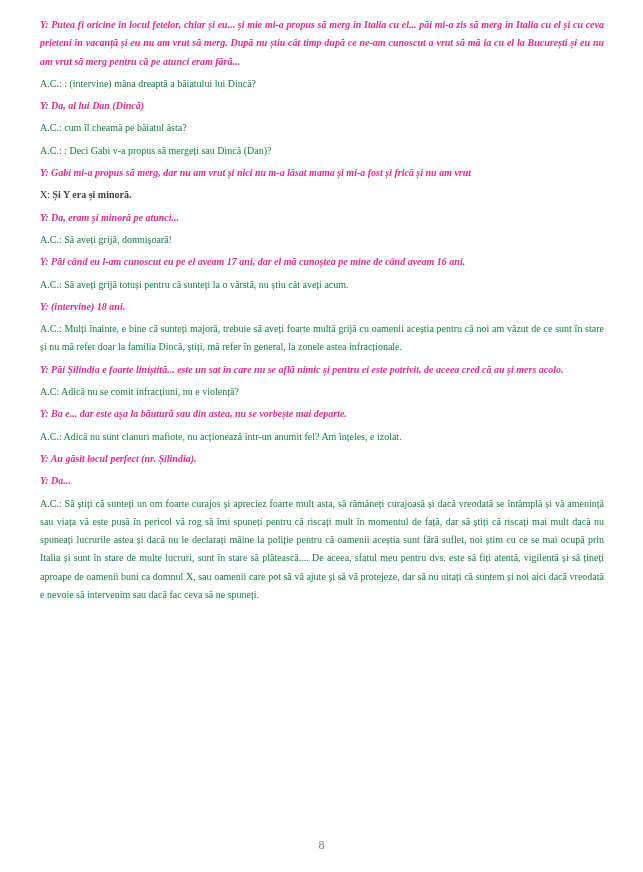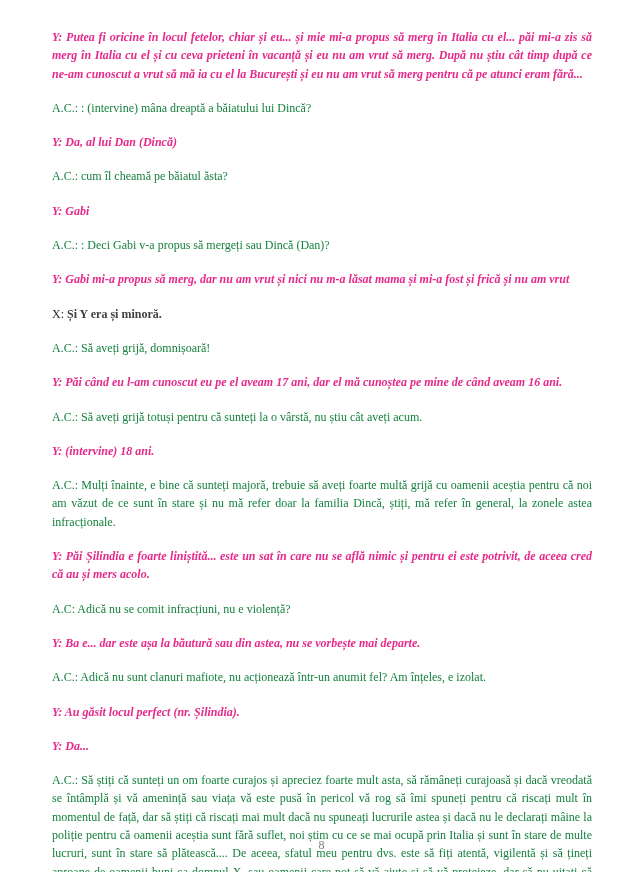--- a/index.html
+++ b/index.html
@@ -15,23 +15,23 @@
     overflow: hidden;
     font-family: "Liberation Serif", serif;
   }
   .transcript {
     position: absolute;
     left: 36px;
     right: 35px;
     top: 12px;
   }
   .line {
-    margin: 16px;
+    margin: 4px;
     padding: 0;
-    font-size: 12px;
+    font-size: 10px;
     line-height: 18.3px;
     text-align: justify;
     color: #203358;
   }
   .seg-y {
     color: #e62a8b;
     font-style: italic;
     font-weight: bold;
   }
   .seg-ac {
@@ -62,24 +62,24 @@
 </style>
 </head>
 <body>
 
 <div class="page">
   <div class="transcript">
       <p class="line"><span class="seg-y">Y: Putea fi oricine în locul fetelor, chiar și eu... și mie mi-a propus să merg în Italia cu el... păi mi-a zis să merg în Italia cu el și cu ceva prieteni în vacanță și eu nu am vrut să merg. După nu știu cât timp după ce ne-am cunoscut a vrut să mă ia cu el la București și eu nu am vrut să merg pentru că pe atunci eram fără...</span></p>
       <p class="line"><span class="seg-ac">A.C.: : (intervine) mâna dreaptă a băiatului lui Dincă?</span></p>
       <p class="line"><span class="seg-y">Y: Da, al lui Dan (Dincă)</span></p>
       <p class="line"><span class="seg-ac">A.C.:  cum îl cheamă pe băiatul ăsta?</span></p>
-      <p class="line"><span class="seg-y">Y: Gabi</span></p>
       <p class="line"><span class="seg-ac">A.C.: : Deci Gabi v-a propus să mergeți sau Dincă (Dan)?</span></p>
       <p class="line"><span class="seg-y">Y: Gabi mi-a propus să merg, dar nu am vrut și nici nu m-a lăsat mama și mi-a fost și frică și nu am vrut</span></p>
       <p class="line"><span class="seg-x-prefix">X: </span><span class="seg-x-text">Și Y era și minoră.</span></p>
+      <p class="line"><span class="seg-y">Y: Da, eram și minoră pe atunci...</span></p>
       <p class="line"><span class="seg-ac">A.C.: Să aveți grijă, domnișoară!</span></p>
       <p class="line"><span class="seg-y">Y: Păi când eu l-am cunoscut eu pe el aveam 17 ani, dar el mă cunoștea pe mine de când aveam 16 ani.</span></p>
       <p class="line"><span class="seg-ac">A.C.: Să aveți grijă totuși pentru că sunteți la o vârstă, nu știu cât aveți acum.</span></p>
       <p class="line"><span class="seg-y">Y: (intervine) 18 ani.</span></p>
       <p class="line"><span class="seg-ac">A.C.: Mulți înainte, e bine că sunteți majoră, trebuie să aveți foarte multă grijă cu oamenii aceștia pentru că noi am văzut de ce sunt în stare și nu mă refer doar la familia Dincă, știți, mă refer în general, la zonele astea infracționale.</span></p>
       <p class="line"><span class="seg-y">Y: Păi Șilindia e foarte liniștită... este un sat în care nu se află nimic și pentru ei este potrivit, de aceea cred că au și mers acolo.</span></p>
       <p class="line"><span class="seg-ac">A.C: Adică nu se comit infracțiuni, nu e violență?</span></p>
       <p class="line"><span class="seg-y">Y: Ba e... dar este așa la băutură sau din astea, nu se vorbește mai departe.</span></p>
       <p class="line"><span class="seg-ac">A.C.: Adică nu sunt clanuri mafiote, nu acționează într-un anumit fel? Am înțeles, e izolat.</span></p>
       <p class="line"><span class="seg-y">Y: Au găsit locul perfect (nr. Șilindia).</span></p>

